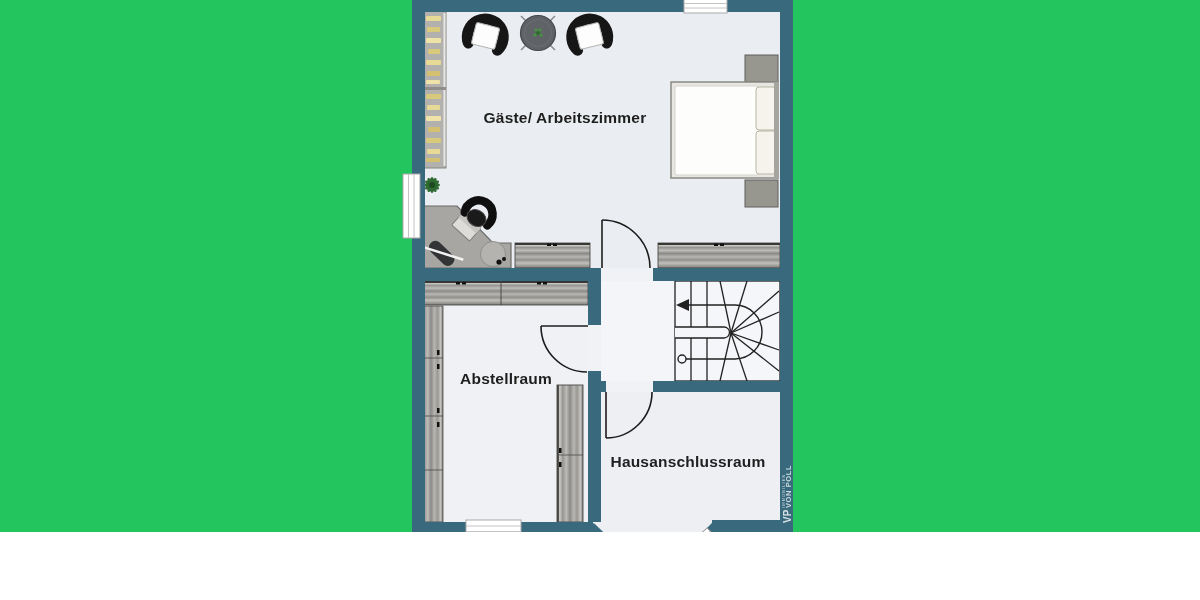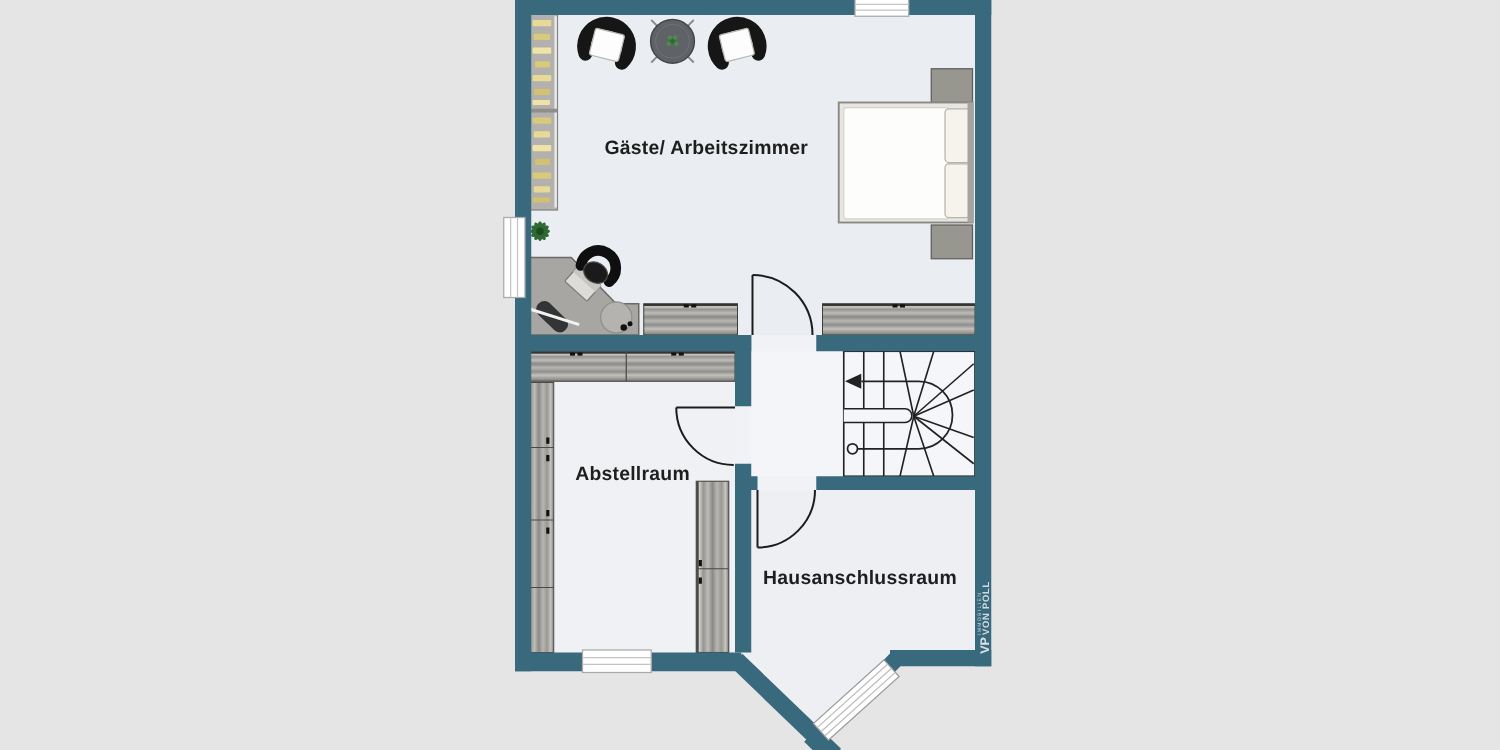--- a/index.html
+++ b/index.html
@@ -1,16 +1,16 @@
 <!DOCTYPE html>
 <html><head>
 <meta charset="utf-8">
 <style>
   html,body{margin:0;padding:0;background:#ffffff;}
-  .stage{position:relative;width:1200px;height:600px;background:#e5e5e5;overflow:hidden;}
+  .stage{position:relative;width:1200px;height:532px;background:#22c55e;overflow:hidden;}
   svg{position:absolute;left:0;top:0;}
   text{font-family:"Liberation Sans","DejaVu Sans",sans-serif;}
   .room-label{font-size:15.5px;font-weight:bold;fill:#1e1e1e;letter-spacing:.2px;}
   .wm-brand{font-size:7.5px;font-weight:bold;letter-spacing:.6px;fill:#cfdbe0;}
   .wm-sub{font-size:4px;letter-spacing:1.1px;fill:#cfdbe0;}
   .wm-mono{font-size:10px;font-weight:bold;fill:#d8e2e6;}
 </style>
 </head>
 <body>
 

